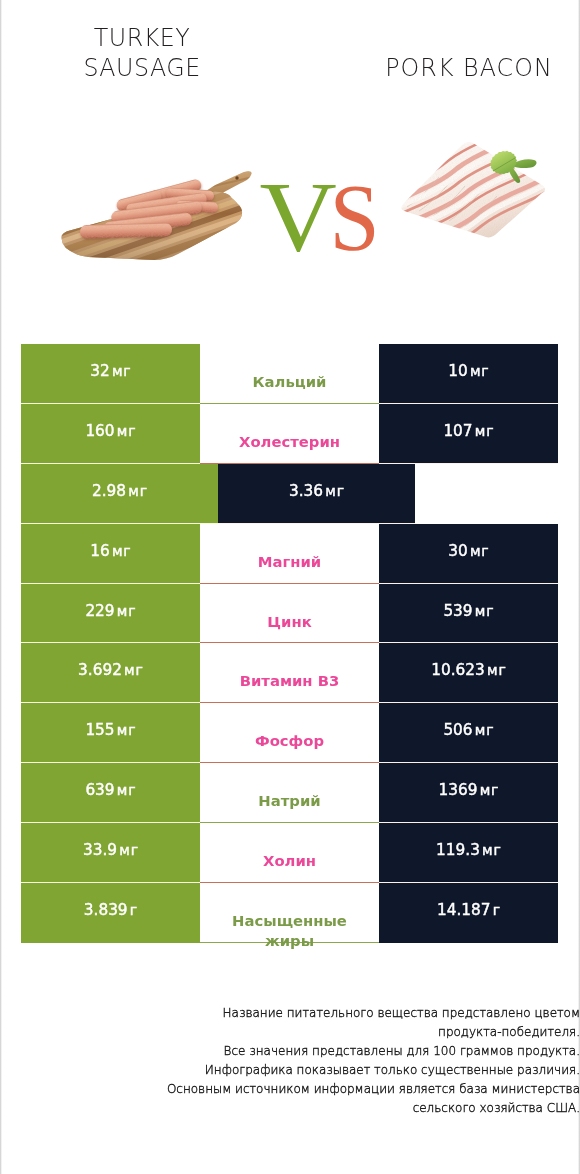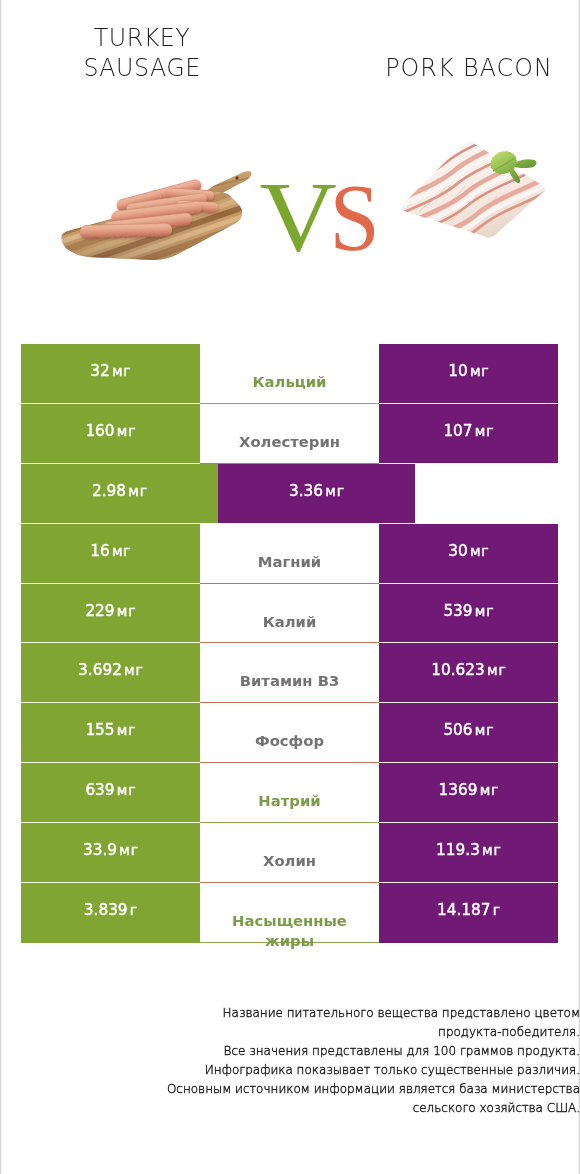--- a/index.html
+++ b/index.html
@@ -23,33 +23,33 @@
   .vs .s{color:#E1694A;display:inline-block;transform:scaleX(0.94);font-size:96px;margin-left:-6px;}
 
   
   .tbl{position:absolute;left:21px;top:344px;width:537px;}
   .row{display:flex;height:59.9px;}
   .cell{width:197px;display:flex;align-items:center;justify-content:center;box-sizing:border-box;
         border-bottom:1px solid transparent;font-family:"DejaVu Sans",sans-serif;}
   .cell>.inner{display:flex;align-items:baseline;justify-content:center;position:relative;top:-2.5px;}
   .row:last-child .cg,.row:last-child .co{border-bottom:0;}
   .cg{background:#80A532;color:#fff;border-bottom-color:#F7FBDF;}
-  .co{background:#701a75;color:#fff;border-bottom-color:#FDF4E9;}
+  .co{background:#0f172a;color:#fff;border-bottom-color:#FDF4E9;}
   .cm{background:#fff;}
   .cm.blg{border-bottom-color:#8CA84C;}
   .cm.blo{border-bottom-color:#C7715A;}
   .val{font-size:15.3px;font-weight:400;letter-spacing:0px;}
   .unit{font-size:14px;font-weight:400;margin-left:2.2px;letter-spacing:0.9px;margin-right:-0.9px;}
   .cg .val,.cg .unit{-webkit-text-stroke:0.45px #fff;}
   .co .val,.co .unit{-webkit-text-stroke:0.45px #fff;}
   .cm{position:relative;}
   .lbl{font-size:14.8px;font-weight:700;text-align:center;line-height:19.9px;
        max-width:122px;position:absolute;left:0;right:0;margin:0 auto;top:28px;}
   .lg{color:#7B9B48;}
-  .lo{color:#737373;}
+  .lo{color:#ec4899;}
 
   .note{position:absolute;left:0px;top:1004px;width:580px;text-align:right;
         font-family:"DejaVu Sans",sans-serif;font-weight:300;font-size:12px;line-height:19.0px;
         color:#1a1a1a;-webkit-text-stroke:0.4px #1a1a1a;white-space:nowrap;}
 </style>
 </head>
 <body>
 
 <div class="page">
   <div class="edgeL"></div>
@@ -329,21 +329,21 @@
         </div>
       </div>
       <div class="row">
         <div class="cell cg">
           <span class="inner">
             <span class="val">229</span>
             <span class="unit">мг</span>
           </span>
         </div>
         <div class="cell cm blo">
-          <span class="lbl lo">Калий</span>
+          <span class="lbl lo">Цинк</span>
         </div>
         <div class="cell co">
           <span class="inner">
             <span class="val">539</span>
             <span class="unit">мг</span>
           </span>
         </div>
       </div>
       <div class="row">
         <div class="cell cg">

